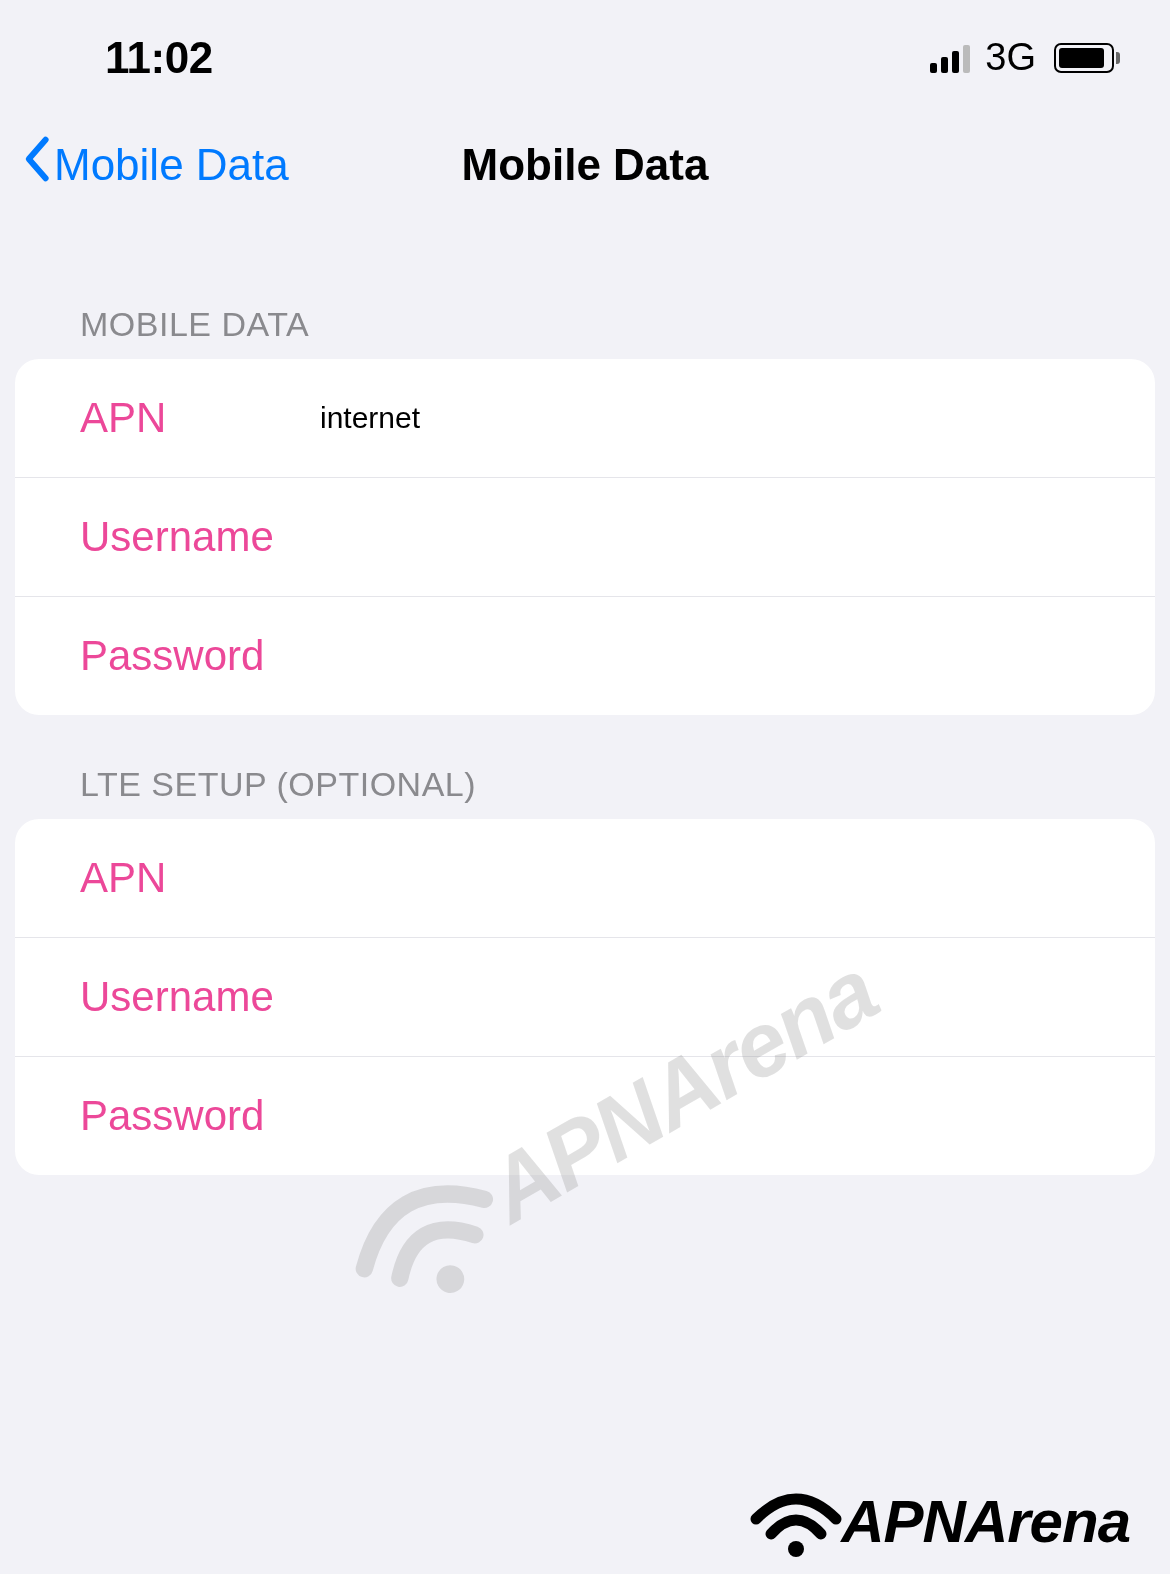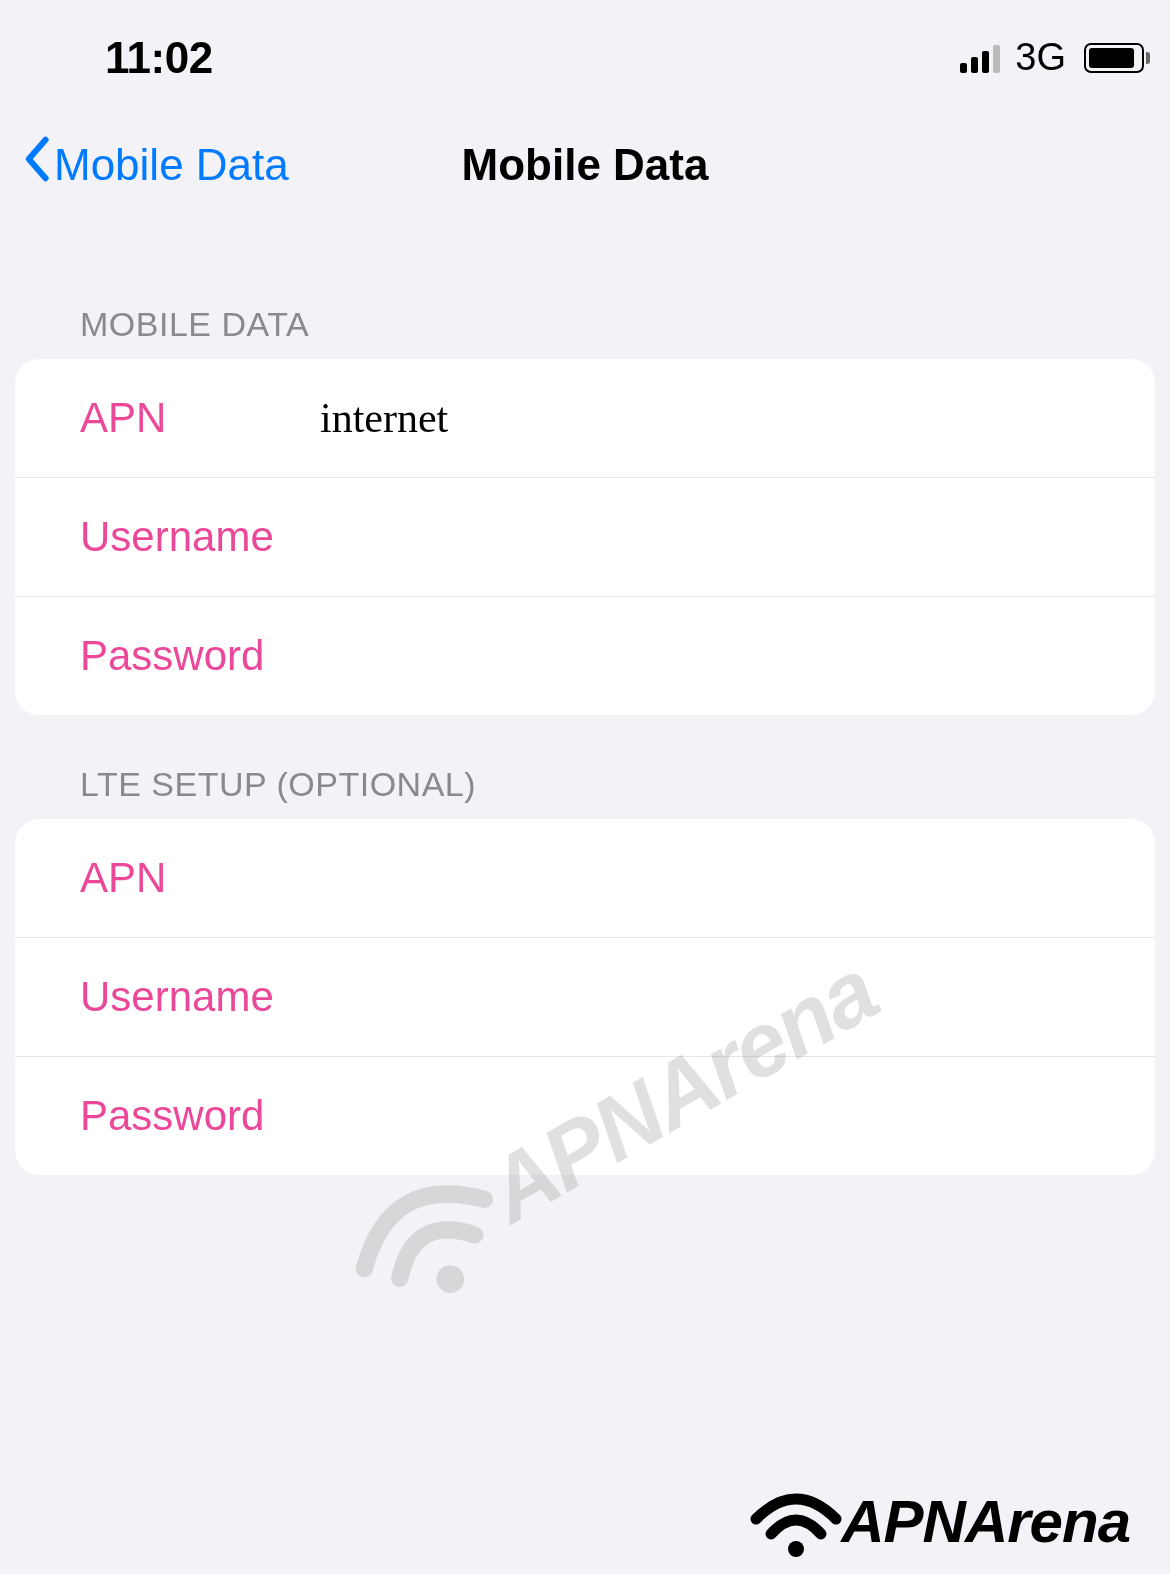--- a/index.html
+++ b/index.html
@@ -14,21 +14,21 @@
       height: 1574px;
       background-color: #f2f2f7;
       position: relative;
       overflow: hidden;
     }
     
     .status-bar {
       display: flex;
       justify-content: space-between;
       align-items: center;
-      padding: 30px 20px 20px 105px;
+      padding: 30px 50px 20px 105px;
       height: 105px;
     }
     
     .status-time {
       font-size: 44px;
       font-weight: 600;
       color: #000;
       letter-spacing: -0.5px;
     }
     
@@ -158,28 +158,28 @@
     
     .row-label {
       font-size: 42px;
       font-weight: 400;
       color: #ec4899;
       width: 240px;
       flex-shrink: 0;
     }
     
     .row-input {
-      font-size: 42px;
+      font-size: 30px;
       font-weight: 400;
       color: #000;
       border: none;
       outline: none;
       background: transparent;
       flex: 1;
-      font-family: Liberation Serif, serif;
+      font-family: Liberation Sans, sans-serif;
     }
     
     .watermark-center {
       position: absolute;
       top: 72%;
       left: 52%;
       transform: translate(-50%, -50%) rotate(-30deg);
       display: flex;
       align-items: center;
       opacity: 0.25;

